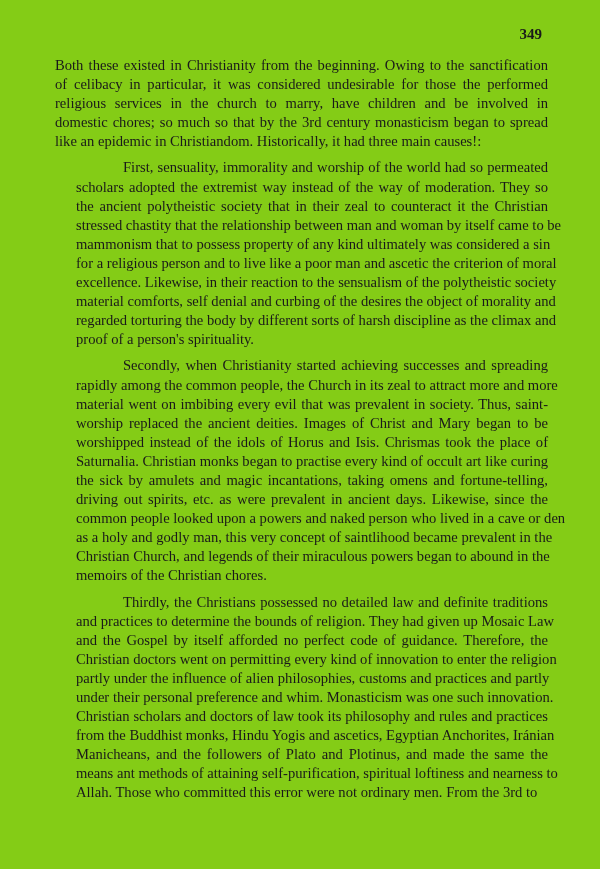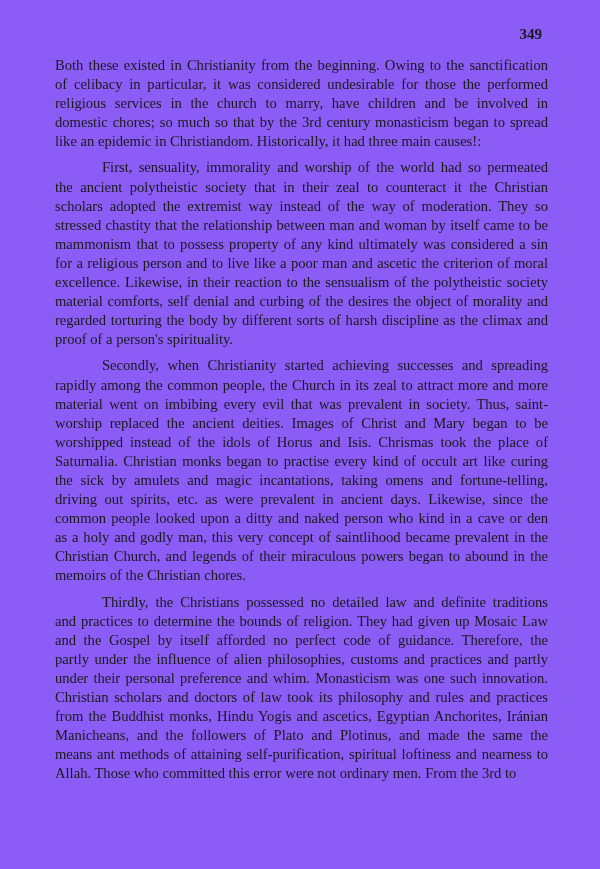--- a/index.html
+++ b/index.html
@@ -1,79 +1,80 @@
 <!DOCTYPE html>
 <html><head>
 <meta charset="utf-8">
 <style>
   html, body { margin: 0; padding: 0; background: #ffffff; }
   body { width: 600px; height: 869px; position: relative; overflow: hidden; }
   .page {
     position: absolute; left: 0; top: 0; width: 600px; height: 869px;
-    background: #8b5cf6;
+    background: #84cc16;
     font-family: "Liberation Serif", "DejaVu Serif", serif;
     color: #1a1a1a;
   }
   .page-number {
     position: absolute; top: 26px; right: 58px;
     font-weight: bold; font-size: 15px;
   }
   .body-text {
     position: absolute; left: 55px; top: 56px; width: 493px;
     font-size: 14.6px; line-height: 19.1px;
   }
   .para { margin: 0; text-align: justify; font-family: Liberation Serif, serif; }
   .para .line { display: block; text-align: justify; text-align-last: justify; white-space: nowrap; }
   .para .line.last { text-align-last: left; }
   .para .line.indent { padding-left: 47px; }
-  .para.gap { margin-top: 7px; }
+  .para.gap { margin-top: 7px; margin-left: 21px; }
 </style>
 </head>
 <body>
 
 <div class="page">
   <div class="page-number">349</div>
   <div class="body-text" id="body-text">
       <p class="para">
         <span class="line">Both these existed in Christianity from the beginning. Owing to the sanctification</span>
         <span class="line">of celibacy in particular, it was considered undesirable for those the performed</span>
         <span class="line">religious services in the church to marry, have children and be involved in</span>
         <span class="line">domestic chores; so much so that by the 3rd century monasticism began to spread</span>
         <span class="line last">like an epidemic in Christiandom. Historically, it had three main causes!:</span>
       </p>
       <p class="para gap">
         <span class="line indent">First, sensuality, immorality and worship of the world had so permeated</span>
+        <span class="line">scholars adopted the extremist way instead of the way of moderation. They so</span>
         <span class="line">the ancient polytheistic society that in their zeal to counteract it the Christian</span>
-        <span class="line">scholars adopted the extremist way instead of the way of moderation. They so</span>
         <span class="line">stressed chastity that the relationship between man and woman by itself came to be</span>
         <span class="line">mammonism that to possess property of any kind ultimately was considered a sin</span>
         <span class="line">for a religious person and to live like a poor man and ascetic the criterion of moral</span>
         <span class="line">excellence. Likewise, in their reaction to the sensualism of the polytheistic society</span>
         <span class="line">material comforts, self denial and curbing of the desires the object of morality and</span>
         <span class="line">regarded torturing the body by different sorts of harsh discipline as the climax and</span>
         <span class="line last">proof of a person's spirituality.</span>
       </p>
       <p class="para gap">
         <span class="line indent">Secondly, when Christianity started achieving successes and spreading</span>
         <span class="line">rapidly among the common people, the Church in its zeal to attract more and more</span>
         <span class="line">material went on imbibing every evil that was prevalent in society. Thus, saint-</span>
         <span class="line">worship replaced the ancient deities. Images of Christ and Mary began to be</span>
         <span class="line">worshipped instead of the idols of Horus and Isis. Chrismas took the place of</span>
         <span class="line">Saturnalia. Christian monks began to practise every kind of occult art like curing</span>
         <span class="line">the sick by amulets and magic incantations, taking omens and fortune-telling,</span>
         <span class="line">driving out spirits, etc. as were prevalent in ancient days. Likewise, since the</span>
-        <span class="line">common people looked upon a ditty and naked person who kind in a cave or den</span>
+        <span class="line">common people looked upon a powers and naked person who lived in a cave or den</span>
         <span class="line">as a holy and godly man, this very concept of saintlihood became prevalent in the</span>
         <span class="line">Christian Church, and legends of their miraculous powers began to abound in the</span>
         <span class="line last">memoirs of the Christian chores.</span>
       </p>
       <p class="para gap">
         <span class="line indent">Thirdly, the Christians possessed no detailed law and definite traditions</span>
         <span class="line">and practices to determine the bounds of religion. They had given up Mosaic Law</span>
         <span class="line">and the Gospel by itself afforded no perfect code of guidance. Therefore, the</span>
+        <span class="line">Christian doctors went on permitting every kind of innovation to enter the religion</span>
         <span class="line">partly under the influence of alien philosophies, customs and practices and partly</span>
         <span class="line">under their personal preference and whim. Monasticism was one such innovation.</span>
         <span class="line">Christian scholars and doctors of law took its philosophy and rules and practices</span>
         <span class="line">from the Buddhist monks, Hindu Yogis and ascetics, Egyptian Anchorites, Iránian</span>
         <span class="line">Manicheans, and the followers of Plato and Plotinus, and made the same the</span>
         <span class="line">means ant methods of attaining self-purification, spiritual loftiness and nearness to</span>
         <span class="line last">Allah. Those who committed this error were not ordinary men. From the 3rd to</span>
       </p>
     </div>
 </div>

